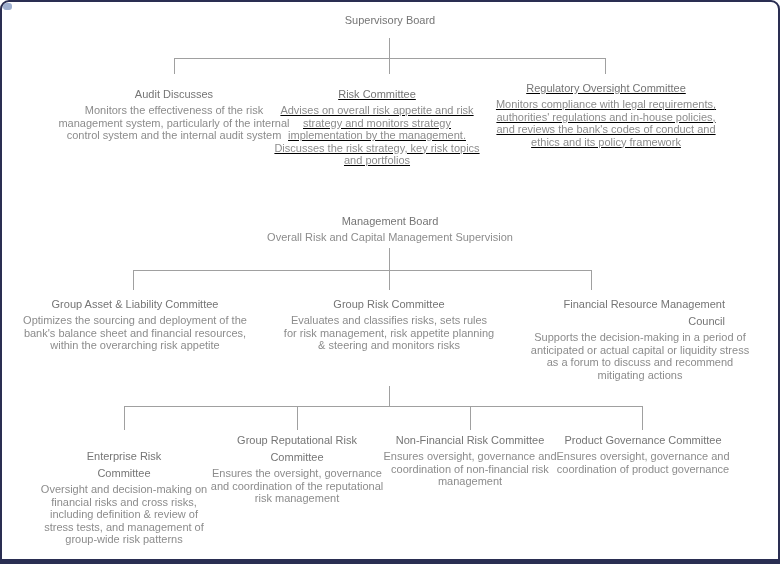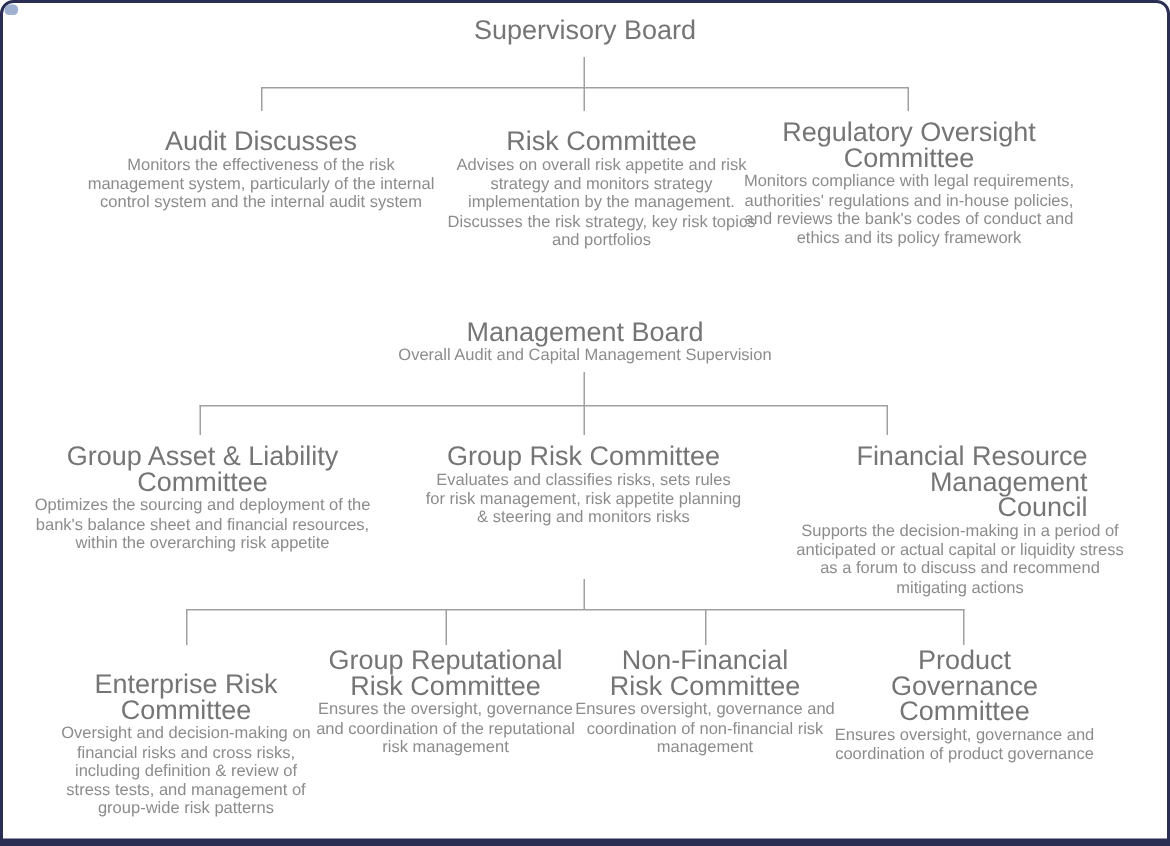--- a/index.html
+++ b/index.html
@@ -15,21 +15,21 @@
     overflow: hidden;
     font-family: "Liberation Sans", sans-serif;
   }
   .corner-accent {
     position: absolute; left: 1px; top: 1px;
     width: 9px; height: 7px;
     background: #9fb0d0; border-radius: 3px;
   }
   .node { position: absolute; text-align: center; }
   .node .title {
-    font-size: 18px; line-height: 17px;
+    font-size: 11px; line-height: 17px;
     color: var(--title-text, #757575);
     margin: 0 auto;
   }
   .node .subtitle, .node .desc {
     font-size: 11px; line-height: 12.5px;
     color: var(--body-text, #8c8c8c);
     margin-top: 1px;
   }
   .v-line { position: absolute; width: 1px; background: var(--connector, #a0a0a0); }
   .h-line { position: absolute; height: 1px; background: var(--connector, #a0a0a0); }
@@ -55,32 +55,32 @@
   <div class="v-line" style="left:387px; top:36px; height:20px;"></div>
   <div class="h-line" style="left:172px; top:56px; width:432px;"></div>
   <div class="v-line" style="left:172px; top:56px; height:16px;"></div>
   <div class="v-line" style="left:387px; top:56px; height:16px;"></div>
   <div class="v-line" style="left:603px; top:56px; height:16px;"></div>
 
   <div class="node" style="left:52px; top:84px; width:240px;">
     <div class="title">Audit Discusses</div>
     <div class="desc">Monitors the effectiveness of the risk management system, particularly of the internal control system and the internal audit system</div>
   </div>
-  <div class="node" style="left:288px; top:84px; width:222px;">
+  <div class="node" style="left:264px; top:84px; width:222px;text-decoration:underline;">
     <div class="title">Risk Committee</div>
     <div class="desc">Advises on overall risk appetite and risk strategy and monitors strategy implementation by the management. Discusses the risk strategy, key risk topics and portfolios</div>
   </div>
-  <div class="node" style="left:484px; top:78px; width:240px;">
+  <div class="node" style="left:484px; top:78px; width:240px;text-decoration:underline;">
     <div class="title t-reg">Regulatory Oversight Committee</div>
     <div class="desc">Monitors compliance with legal requirements, authorities' regulations and in-house policies, and reviews the bank's codes of conduct and ethics and its policy framework</div>
   </div>
 
   <div class="node" style="left:237px; top:211px; width:302px;">
     <div class="title">Management Board</div>
-    <div class="subtitle">Overall Audit and Capital Management Supervision</div>
+    <div class="subtitle">Overall Risk and Capital Management Supervision</div>
   </div>
 
   <div class="v-line" style="left:387px; top:246px; height:22px;"></div>
   <div class="h-line" style="left:131px; top:268px; width:459px;"></div>
   <div class="v-line" style="left:131px; top:268px; height:20px;"></div>
   <div class="v-line" style="left:387px; top:268px; height:20px;"></div>
   <div class="v-line" style="left:589px; top:268px; height:20px;"></div>
 
   <div class="node" style="left:18px; top:294px; width:230px;">
     <div class="title t-galc">Group Asset &amp; Liability Committee</div>

